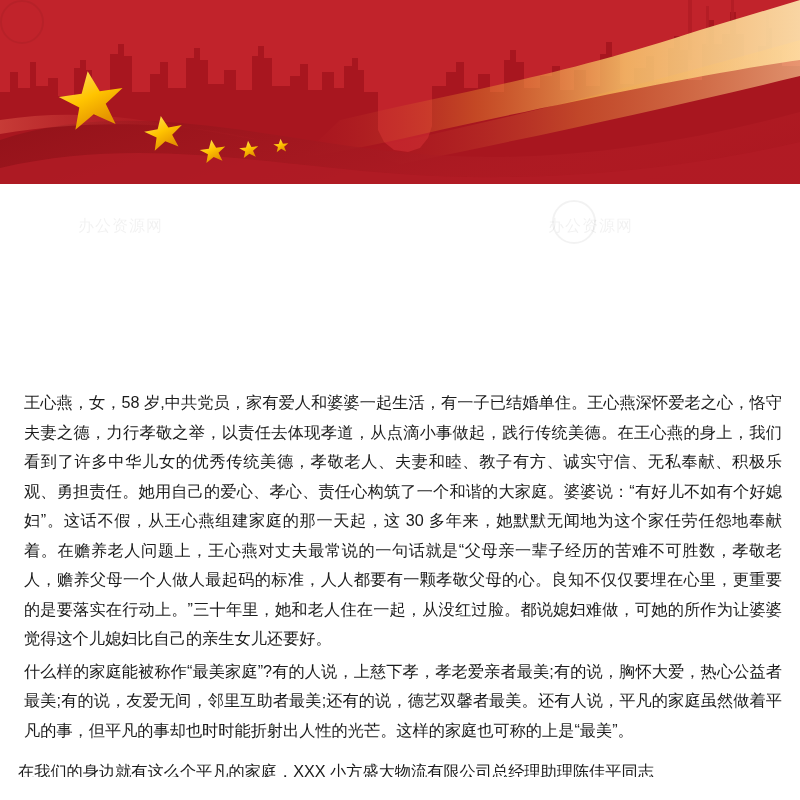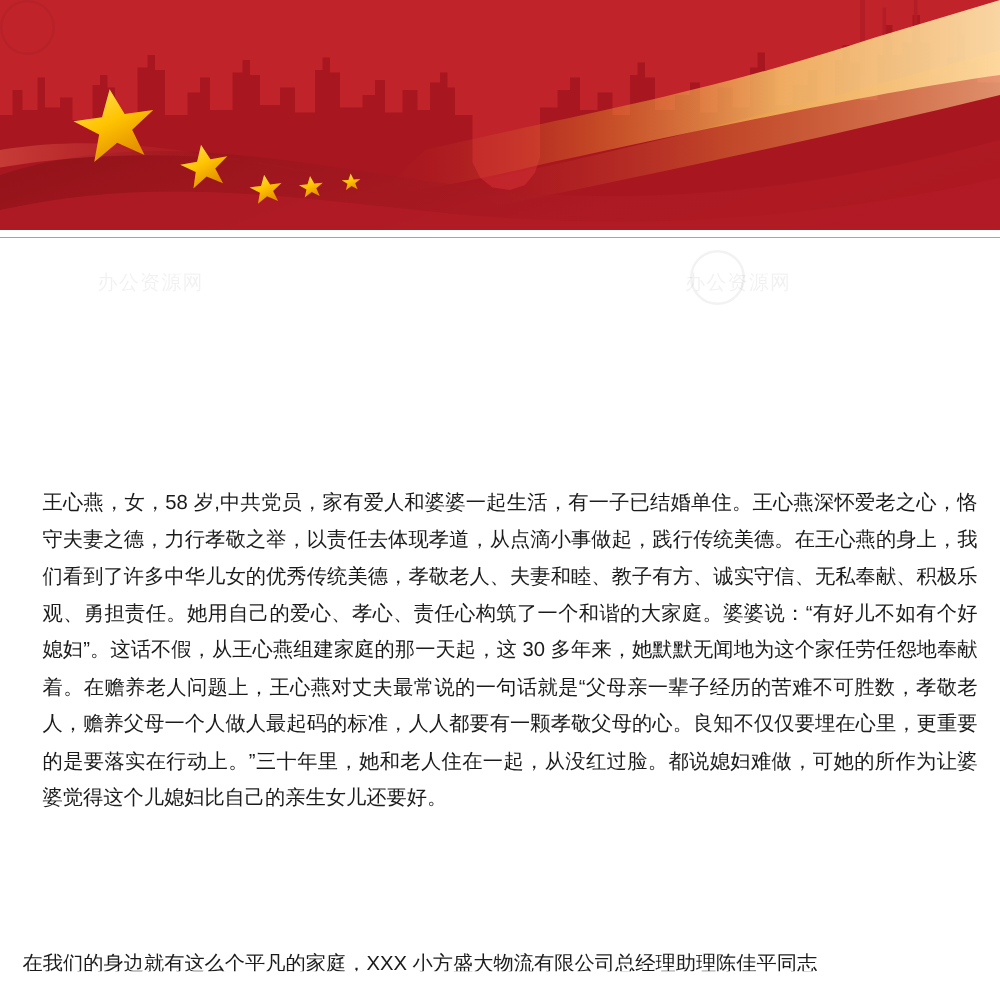--- a/index.html
+++ b/index.html
@@ -74,21 +74,21 @@
     left: 18px;
     top: 388px;
     width: 764px;
   }
   .para {
     font-size: 16.2px;
     line-height: 29.5px;
     color: #1b1b1b;
     text-align: justify;
     text-justify: inter-ideograph;
-    margin: 0 0 1px 16px;
+    margin: 0 0 1px 6px;
     font-family: "Liberation Sans", sans-serif;
   }
   .para.p2 { margin-top: 3px; }
   .para.p3 { margin-top: 3px; }
   .clip-last {
     position: absolute;
     left: 18px;
     top: 757px;
     width: 764px;
     height: 20px;
@@ -185,17 +185,18 @@
   <div class="banner-bottom-white"></div>
 </div>
 
 <div class="wm-ring"></div>
 <div class="wm wm-1">办公资源网</div>
 <div class="wm-ring wm-ring-2"></div>
 <div class="wm wm-2">办公资源网</div>
 
 <div class="content">
   <p class="para p1">王心燕，女，58 岁,中共党员，家有爱人和婆婆一起生活，有一子已结婚单住。王心燕深怀爱老之心，恪守夫妻之德，力行孝敬之举，以责任去体现孝道，从点滴小事做起，践行传统美德。在王心燕的身上，我们看到了许多中华儿女的优秀传统美德，孝敬老人、夫妻和睦、教子有方、诚实守信、无私奉献、积极乐观、勇担责任。她用自己的爱心、孝心、责任心构筑了一个和谐的大家庭。婆婆说：“有好儿不如有个好媳妇”。这话不假，从王心燕组建家庭的那一天起，这 30 多年来，她默默无闻地为这个家任劳任怨地奉献着。在赡养老人问题上，王心燕对丈夫最常说的一句话就是“父母亲一辈子经历的苦难不可胜数，孝敬老人，赡养父母一个人做人最起码的标准，人人都要有一颗孝敬父母的心。良知不仅仅要埋在心里，更重要的是要落实在行动上。”三十年里，她和老人住在一起，从没红过脸。都说媳妇难做，可她的所作为让婆婆觉得这个儿媳妇比自己的亲生女儿还要好。</p>
+  <p class="para p2">什么样的家庭能被称作“最美家庭”?有的人说，上慈下孝，孝老爱亲者最美;有的说，胸怀大爱，热心公益者最美;有的说，友爱无间，邻里互助者最美;还有的说，德艺双馨者最美。还有人说，平凡的家庭虽然做着平凡的事，但平凡的事却也时时能折射出人性的光芒。这样的家庭也可称的上是“最美”。</p>
 </div>
 
 <div class="clip-last">
   <p class="para p3">在我们的身边就有这么个平凡的家庭，XXX 小方盛大物流有限公司总经理助理陈佳平同志</p>
 </div>
 
 </body></html>

